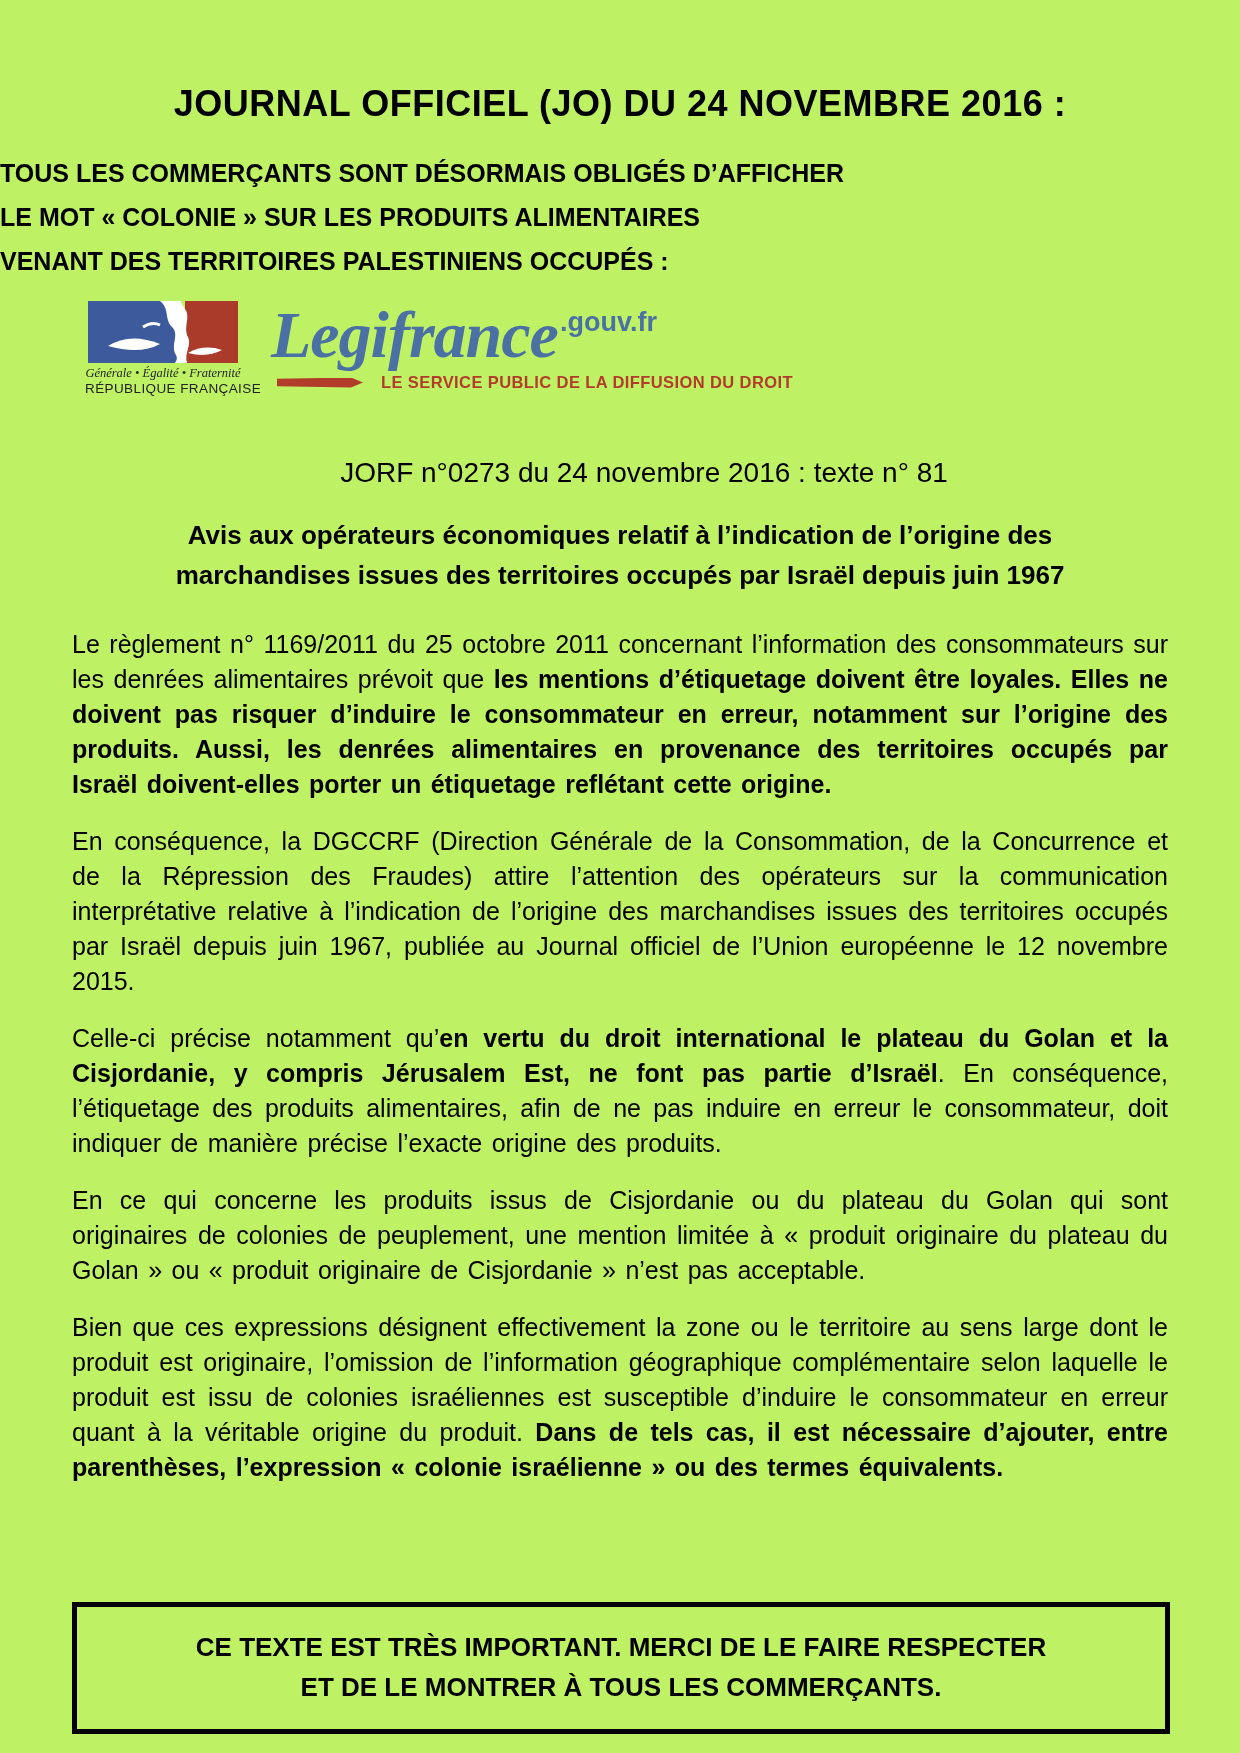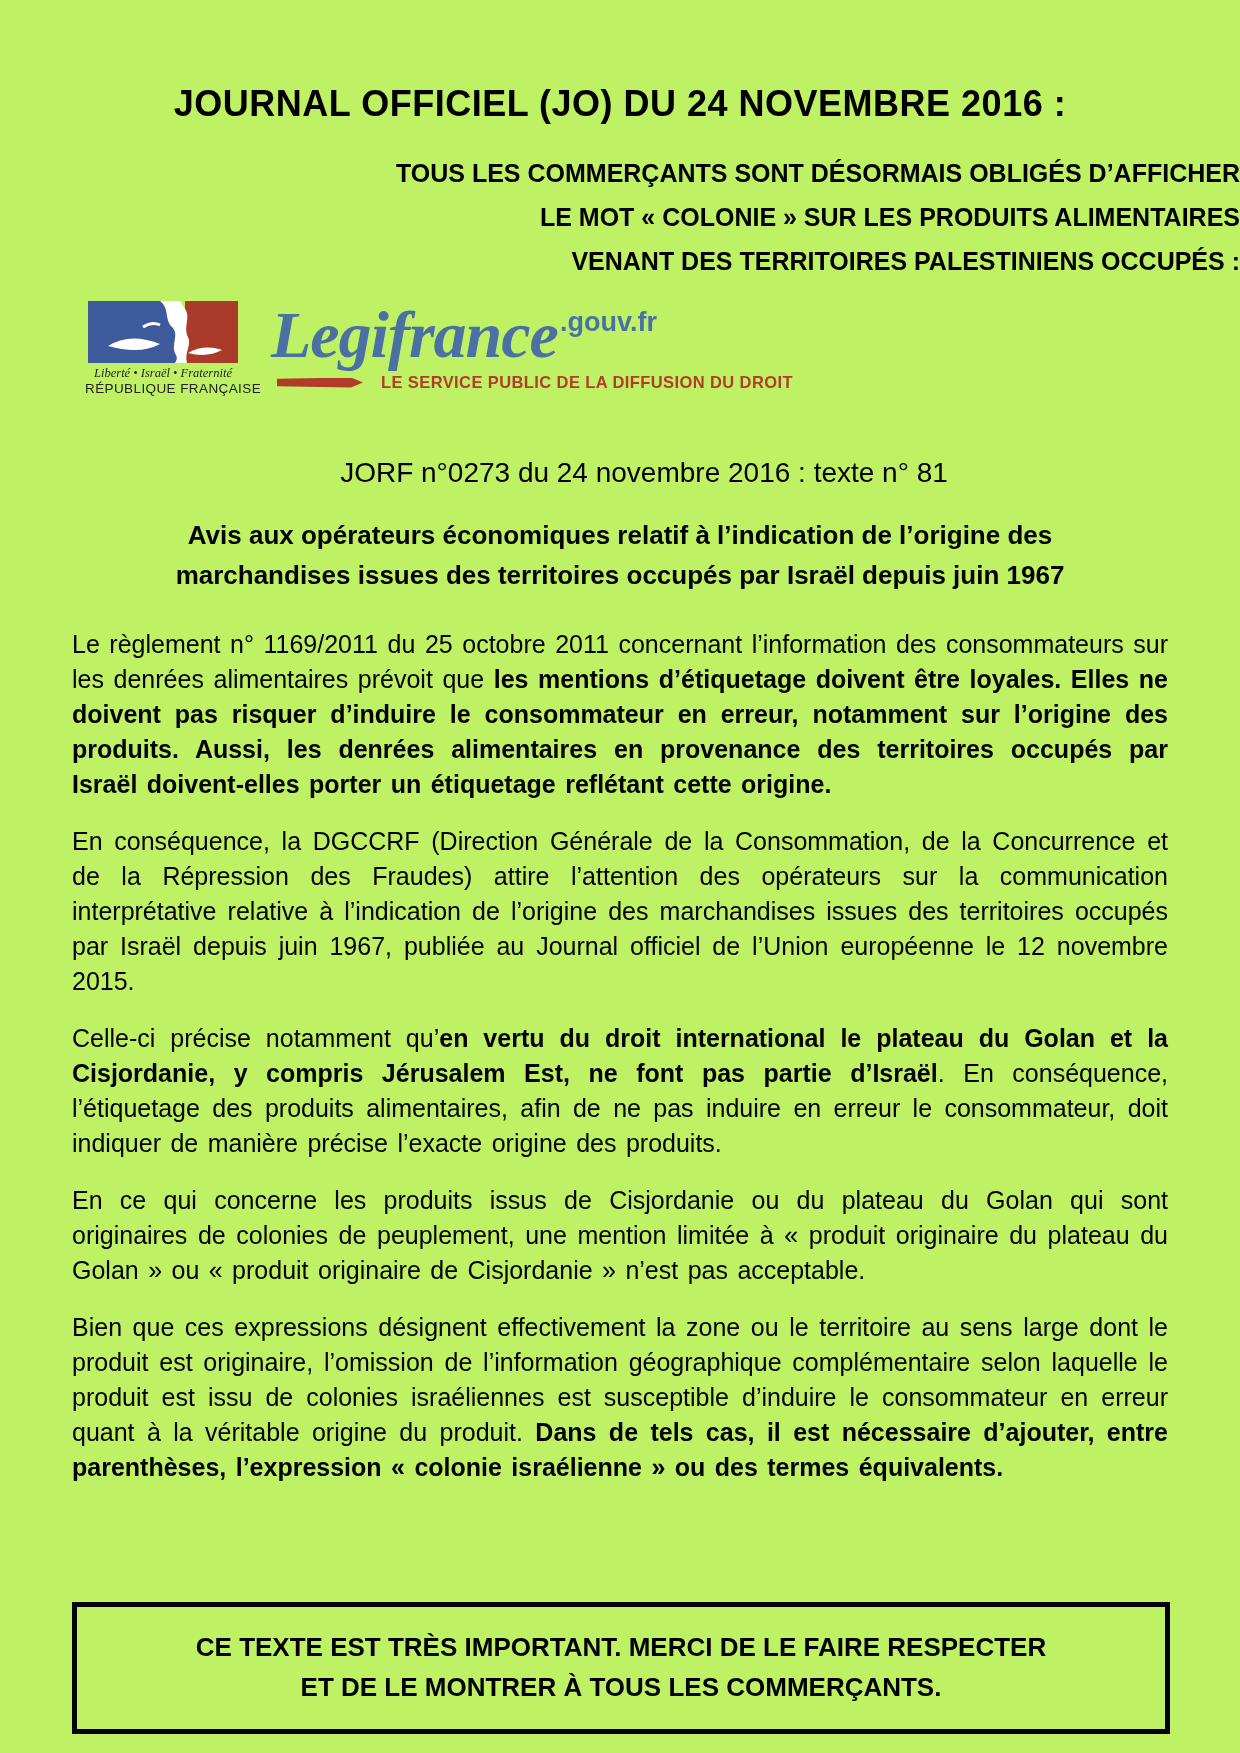--- a/index.html
+++ b/index.html
@@ -16,21 +16,21 @@
   }
   .page-title {
     margin: 83px 40px 0;
     text-align: center;
     font-size: 36px;
     font-weight: bold;
     letter-spacing: 0.5px;
   }
   .subtitle {
     margin-top: 26px;
-    text-align: right;
+    text-align: left;
     font-weight: bold;
     font-size: 25px;
   }
   .subtitle-line { line-height: 44px; }
 
   
   .logo-row {
     margin: 14px 0 0 85px;
     display: flex;
     align-items: flex-start;
@@ -142,21 +142,21 @@
   <div class="logo-row">
     <div class="marianne">
       <svg width="150" height="62" viewBox="0 0 150 62" aria-hidden="true">
         <rect x="0" y="0" width="90" height="62" fill="var(--flag-blue, #3d5b9c)"></rect>
         <rect x="97" y="0" width="53" height="62" fill="var(--flag-red, #aa3a2a)"></rect>
         <path d="M72,0 C82,8 76,18 84,26 C92,34 82,44 88,54 C90,58 88,60 87,62 L99,62 C96,52 104,44 100,36 C95,26 103,16 97,8 C94,4 93,2 93,0 Z" fill="#ffffff"></path>
         <path d="M20,45 Q42,31 72,43 Q52,54 20,45 Z" fill="#ffffff"></path>
         <path d="M100,52 Q116,43 134,49 Q119,57 100,52 Z" fill="#ffffff"></path>
         <path d="M55,26 Q64,20 72,24" stroke="#ffffff" stroke-width="3" fill="none"></path>
       </svg>
-      <div class="motto">Liberté • Israël • Fraternité</div>
+      <div class="motto">Générale • Égalité • Fraternité</div>
       <div class="republic">RÉPUBLIQUE FRANÇAISE</div>
     </div>
     <div class="wordmark-block">
       <div class="wordmark-line">
         <span class="wordmark">Legifrance</span><span class="gouvfr">.gouv.fr</span>
       </div>
       <div class="tagline-line">
         <span class="red-arrow"></span>
         <span class="tagline">LE SERVICE PUBLIC DE LA DIFFUSION DU DROIT</span>
       </div>

